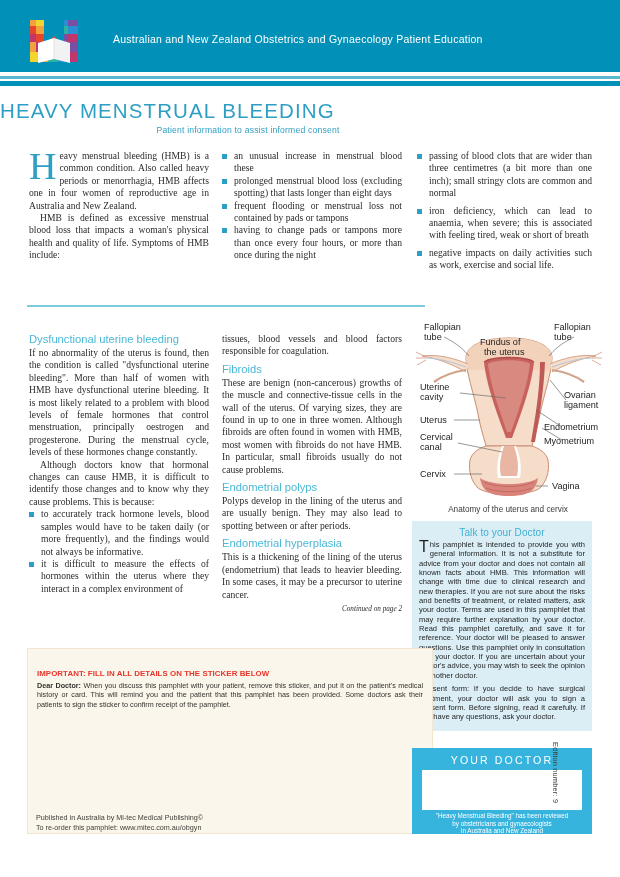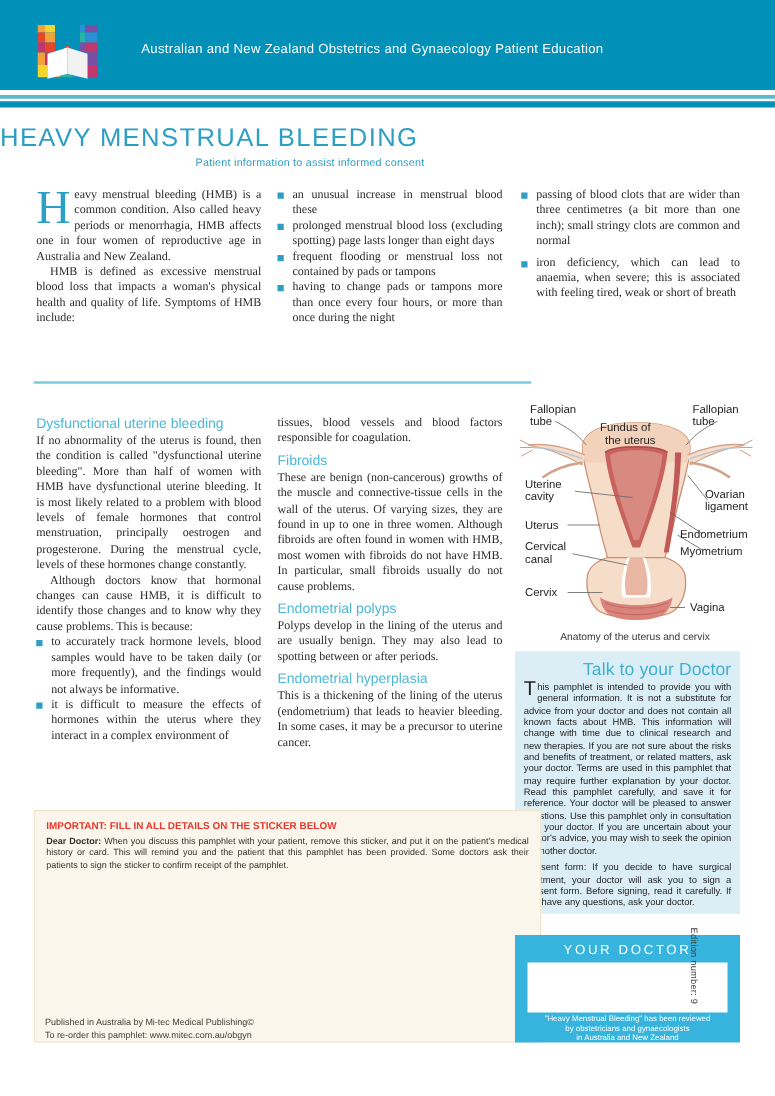--- a/index.html
+++ b/index.html
@@ -72,32 +72,32 @@
     position:absolute;left:410px;top:505px;width:196px;text-align:center;
     font-size:8.2px;color:#3a3a3a;
   }
 
   
   .ttd{
     position:absolute;left:412px;top:521px;width:180px;height:210px;
     background:#dbeef6;padding:5px 7px 6px 7px;box-sizing:border-box;
   }
   .ttd h3{
-    margin:1px 0 2px 0;text-align:right;color:#3fb0d2;font-size:14px;font-weight:400;
+    margin:1px 0 2px 0;text-align:center;color:#3fb0d2;font-size:10px;font-weight:400;
     letter-spacing:.1px;
   }
   .ttd p{margin:0;font-size:7.55px;line-height:9.35px;text-align:justify;color:#1f1f1f;}
   .ttd .dc{float:left;font-size:16px;line-height:11px;padding:1px 1px 0 0;color:#1f1f1f;}
   .ttd b{font-weight:400;}
 
   
   .sticker{
     position:absolute;left:27px;top:648px;width:406px;height:186px;
     background:#fbf6ec;border:1px solid #f2e6cf;box-sizing:border-box;
-    padding:7px 9px;
+    padding:20px 9px;
   }
   .sticker .hdr{color:#e8352b;font-size:7.9px;font-weight:700;letter-spacing:.05px;margin-bottom:3px;}
   .sticker .txt{font-size:7.2px;line-height:9.4px;color:#33312e;text-align:justify;}
   .sticker .txt b{font-weight:700;}
   .footer-note{
     position:absolute;left:36px;top:813px;font-size:7.2px;line-height:9.6px;color:#43403c;
   }
 
   
   .ydoc{
@@ -174,30 +174,31 @@
   <div class="doc-sub">Patient information to assist informed consent</div>
 
   <div class="intro-col" style="left:29px;top:150px;width:180px;">
     <p class="noind"><span class="dropcap">H</span><span>eavy menstrual bleeding (HMB) is a common condition. Also called heavy periods or menorrhagia, HMB affects one in four women of reproductive age in Australia and New Zealand.</span></p>
     <p>HMB is defined as excessive menstrual blood loss that impacts a woman's physical health and quality of life. Symptoms of HMB include:</p>
   </div>
 
   <div class="intro-col" style="left:222px;top:150px;width:180px;">
     <ul class="blist">
       <li>an unusual increase in menstrual blood these</li>
-      <li>prolonged menstrual blood loss (excluding spotting) page lasts longer than eight days</li>
+      <li>prolonged menstrual blood loss (excluding spotting) that lasts longer than eight days</li>
       <li>frequent flooding or menstrual loss not contained by pads or tampons</li>
       <li>having to change pads or tampons more than once every four hours, or more than once during the night</li>
     </ul>
   </div>
 
   <div class="intro-col" style="left:417px;top:150px;width:175px;">
     <ul class="blist">
       <li>passing of blood clots that are wider than three centimetres (a bit more than one inch); small stringy clots are common and normal</li>
       <li style="margin-top:5px;">iron deficiency, which can lead to anaemia, when severe; this is associated with feeling tired, weak or short of breath</li>
+      <li style="margin-top:5px;">negative impacts on daily activities such as work, exercise and social life.</li>
     </ul>
   </div>
 
   <div class="sec-rule"></div>
 
   <div class="body-col" style="left:29px;top:333px;width:180px;">
     <div class="sub-head">Dysfunctional uterine bleeding</div>
     <p class="noind">If no abnormality of the uterus is found, then the condition is called "dysfunctional uterine bleeding". More than half of women with HMB have dysfunctional uterine bleeding. It is most likely related to a problem with blood levels of female hormones that control menstruation, principally oestrogen and progesterone. During the menstrual cycle, levels of these hormones change constantly.</p>
     <p>Although doctors know that hormonal changes can cause HMB, it is difficult to identify those changes and to know why they cause problems. This is because:</p>
     <ul class="blist">
@@ -207,20 +208,21 @@
   </div>
 
   <div class="body-col" style="left:222px;top:333px;width:180px;">
     <p class="noind">tissues, blood vessels and blood factors responsible for coagulation.</p>
     <div class="sub-head" style="margin-top:5px;">Fibroids</div>
     <p class="noind">These are benign (non-cancerous) growths of the muscle and connective-tissue cells in the wall of the uterus. Of varying sizes, they are found in up to one in three women. Although fibroids are often found in women with HMB, most women with fibroids do not have HMB. In particular, small fibroids usually do not cause problems.</p>
     <div class="sub-head" style="margin-top:5px;">Endometrial polyps</div>
     <p class="noind">Polyps develop in the lining of the uterus and are usually benign. They may also lead to spotting between or after periods.</p>
     <div class="sub-head" style="margin-top:5px;">Endometrial hyperplasia</div>
     <p class="noind">This is a thickening of the lining of the uterus (endometrium) that leads to heavier bleeding. In some cases, it may be a precursor to uterine cancer.</p>
+    <div class="contd">Continued on page 2</div>
   </div>
 
   <svg class="figure" viewBox="0 0 190 195">
 
     <path d="M52 48 C52 36 68 28 95 28 C122 28 138 36 138 48
              C138 62 130 84 126 104 C123 120 120 128 118 136
              L72 136 C70 128 67 120 64 104 C60 84 52 62 52 48 Z" fill="#f6ddc9" stroke="#c98e72" stroke-width="1"></path>
 
     <path d="M52 48 C52 36 68 28 95 28 C122 28 138 36 138 48
              C138 52 137 56 136 60 L54 60 C53 56 52 52 52 48 Z" fill="#f3d2bb"></path>

